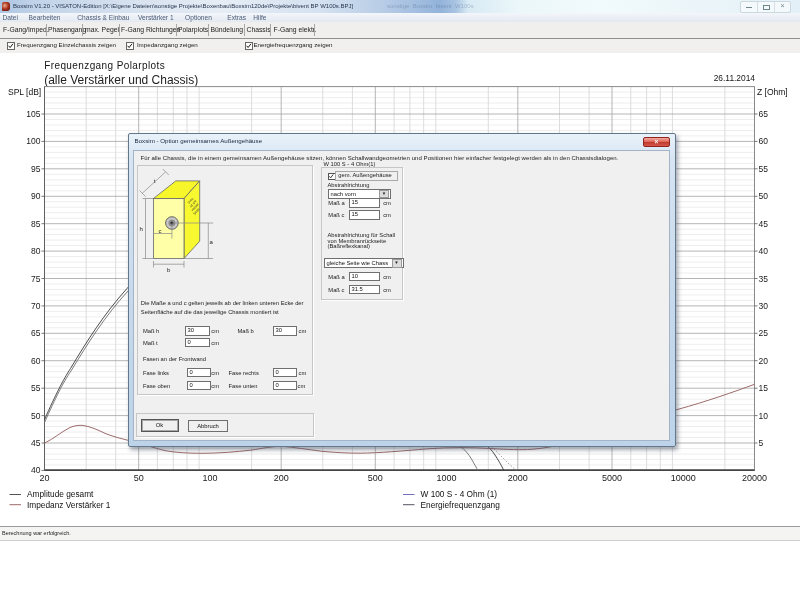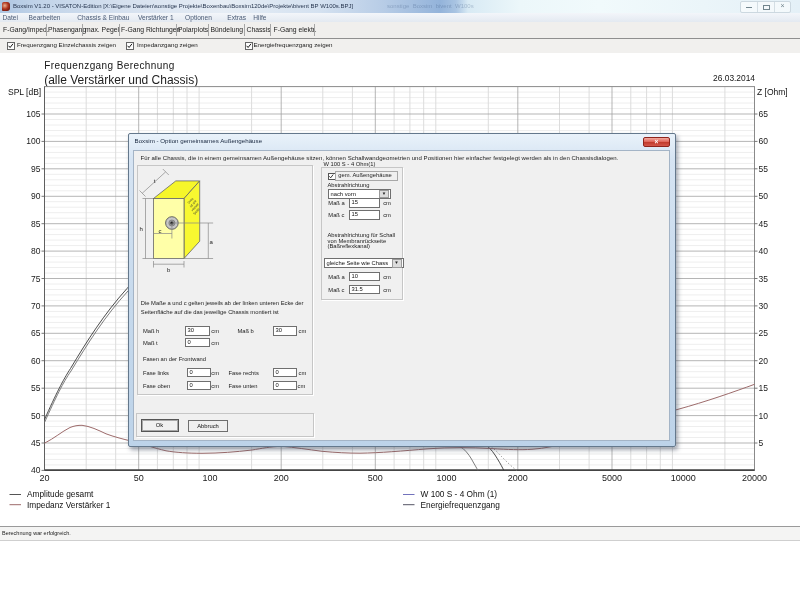--- a/index.html
+++ b/index.html
@@ -64,23 +64,23 @@
     </svg>
     <div class="abs" style="left:136.9px;top:2.8px;font-size:6.2px;color:#222;white-space:nowrap">Impedanzgang zeigen</div>
     <div class="abs" style="left:245px;top:3.3px;width:5.8px;height:5.8px;background:#fdfdfd;border:1px solid #666"></div>
     <svg width="8" height="8" viewBox="0 0 8 8" class="abs" style="left:245px;top:3.2px">
       <path d="M1.6 3.8 L3.1 5.5 L6 1.8" stroke="#181818" stroke-width="1.0" fill="none"></path>
     </svg>
     <div class="abs" style="left:253.4px;top:2.8px;font-size:6.2px;color:#222;white-space:nowrap">Energiefrequenzgang zeigen</div>
 </div>
 
 <div class="abs" style="left:0;top:53px;width:800px;height:472.5px;background:#fff"></div>
-<div class="abs" style="left:44.2px;top:59.5px;font-size:10px;letter-spacing:0.4px;color:#161616">Frequenzgang Berechnung</div>
+<div class="abs" style="left:44.2px;top:59.5px;font-size:10px;letter-spacing:0.4px;color:#161616">Frequenzgang Polarplots</div>
 <div class="abs" style="left:44.2px;top:72.6px;font-size:12px;letter-spacing:0;color:#222">(alle Verstärker und Chassis)</div>
-<div class="abs" style="left:655px;top:72.5px;width:100px;text-align:right;font-size:8.4px;color:#161616">26.03.2014</div>
+<div class="abs" style="left:655px;top:72.5px;width:100px;text-align:right;font-size:8.4px;color:#161616">26.11.2014</div>
 <svg width="800" height="600" viewBox="0 0 800 600" style="position:absolute;left:0;top:0" font-family="Liberation Sans, sans-serif">
     <path d="M44.5 464.9 H754.5 M44.5 459.4 H754.5 M44.5 454.0 H754.5 M44.5 448.5 H754.5 M44.5 437.5 H754.5 M44.5 432.0 H754.5 M44.5 426.5 H754.5 M44.5 421.1 H754.5 M44.5 410.1 H754.5 M44.5 404.6 H754.5 M44.5 399.1 H754.5 M44.5 393.6 H754.5 M44.5 382.7 H754.5 M44.5 377.2 H754.5 M44.5 371.7 H754.5 M44.5 366.2 H754.5 M44.5 355.3 H754.5 M44.5 349.8 H754.5 M44.5 344.3 H754.5 M44.5 338.8 H754.5 M44.5 327.8 H754.5 M44.5 322.4 H754.5 M44.5 316.9 H754.5 M44.5 311.4 H754.5 M44.5 300.4 H754.5 M44.5 294.9 H754.5 M44.5 289.5 H754.5 M44.5 284.0 H754.5 M44.5 273.0 H754.5 M44.5 267.5 H754.5 M44.5 262.1 H754.5 M44.5 256.6 H754.5 M44.5 245.6 H754.5 M44.5 240.1 H754.5 M44.5 234.6 H754.5 M44.5 229.2 H754.5 M44.5 218.2 H754.5 M44.5 212.7 H754.5 M44.5 207.2 H754.5 M44.5 201.7 H754.5 M44.5 190.8 H754.5 M44.5 185.3 H754.5 M44.5 179.8 H754.5 M44.5 174.3 H754.5 M44.5 163.4 H754.5 M44.5 157.9 H754.5 M44.5 152.4 H754.5 M44.5 146.9 H754.5 M44.5 135.9 H754.5 M44.5 130.5 H754.5 M44.5 125.0 H754.5 M44.5 119.5 H754.5 M44.5 108.5 H754.5 M44.5 103.0 H754.5 M44.5 97.6 H754.5 M44.5 92.1 H754.5" stroke="#eeeeee" stroke-width="1" fill="none"></path>
     <path d="M86.2 86.6 V470.4 M115.7 86.6 V470.4 M157.4 86.6 V470.4 M173.3 86.6 V470.4 M187.0 86.6 V470.4 M199.1 86.6 V470.4 M251.6 86.6 V470.4 M322.8 86.6 V470.4 M352.4 86.6 V470.4 M394.1 86.6 V470.4 M409.9 86.6 V470.4 M423.7 86.6 V470.4 M435.8 86.6 V470.4 M488.3 86.6 V470.4 M559.5 86.6 V470.4 M589.1 86.6 V470.4 M630.8 86.6 V470.4 M646.6 86.6 V470.4 M660.3 86.6 V470.4 M672.4 86.6 V470.4 M724.9 86.6 V470.4" stroke="#dcdcdc" stroke-width="1" fill="none"></path>
     <path d="M44.5 443.0 H754.5 M44.5 415.6 H754.5 M44.5 388.2 H754.5 M44.5 360.7 H754.5 M44.5 333.3 H754.5 M44.5 305.9 H754.5 M44.5 278.5 H754.5 M44.5 251.1 H754.5 M44.5 223.7 H754.5 M44.5 196.3 H754.5 M44.5 168.8 H754.5 M44.5 141.4 H754.5 M44.5 114.0 H754.5" stroke="#a2a2a2" stroke-width="0.8" fill="none"></path>
     <path d="M138.7 86.6 V470.4 M281.2 86.6 V470.4 M375.3 86.6 V470.4 M517.8 86.6 V470.4 M612.0 86.6 V470.4" stroke="#a2a2a2" stroke-width="0.8" fill="none"></path>
     <rect x="44.5" y="86.6" width="710" height="383.8" fill="none" stroke="#8a8a8a" stroke-width="1"></rect>
     <path d="M44.5 470.1 H754.5" stroke="#444" stroke-width="1.6" fill="none"></path>
     <path d="M44.5 86.6 V470.4" stroke="#5a5a5a" stroke-width="0.9" fill="none"></path>
     <text x="40.5" y="117.0" text-anchor="end" font-size="8.5" fill="#1a1a1a">105</text>
     <path d="M41.5 114.0 H44.5" stroke="#555" stroke-width="0.8"></path>

